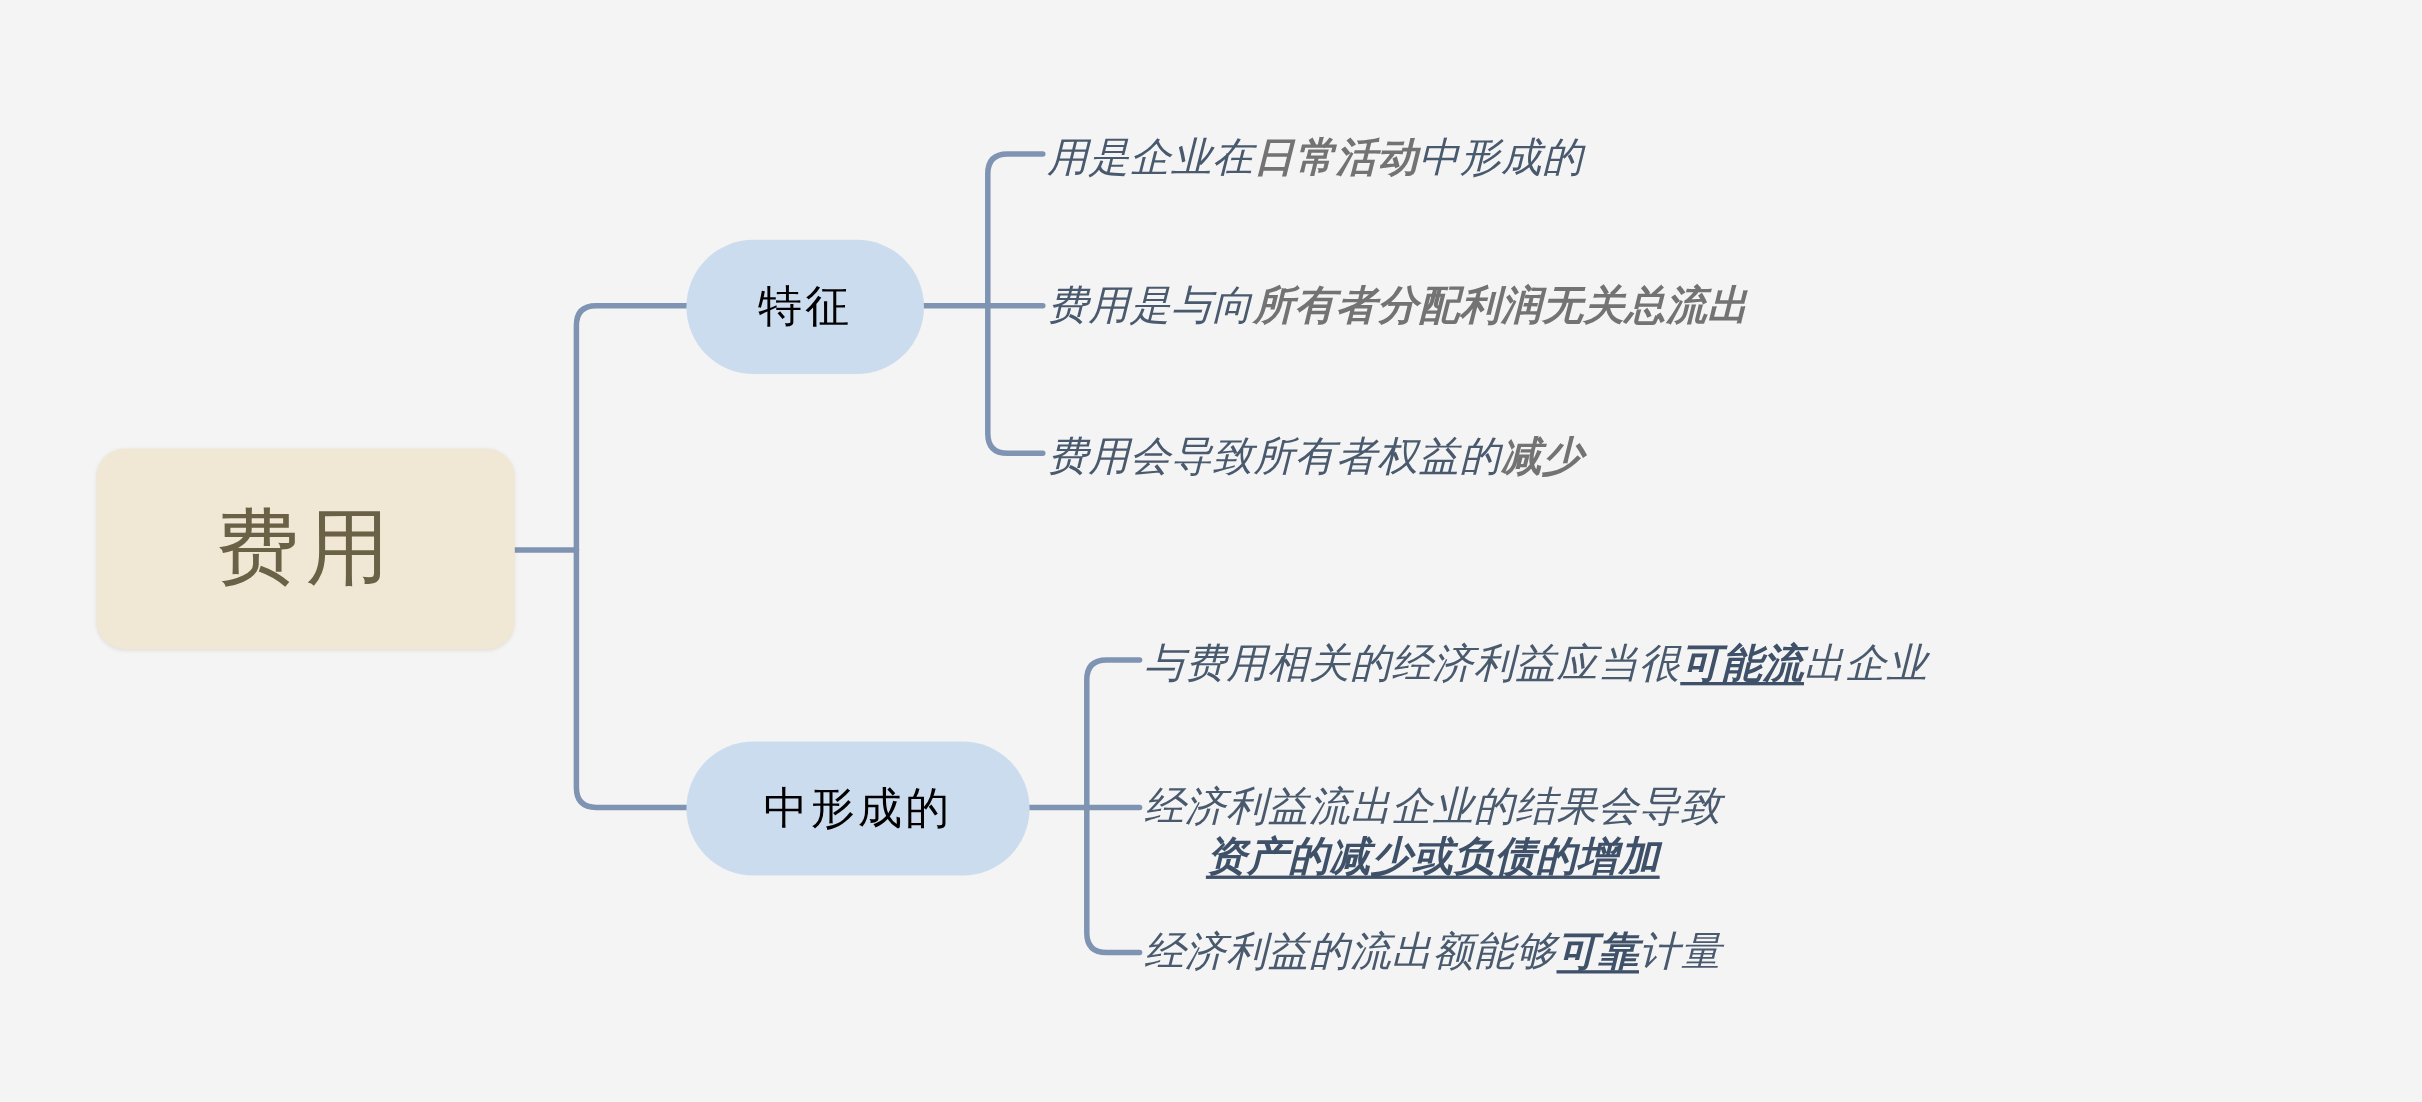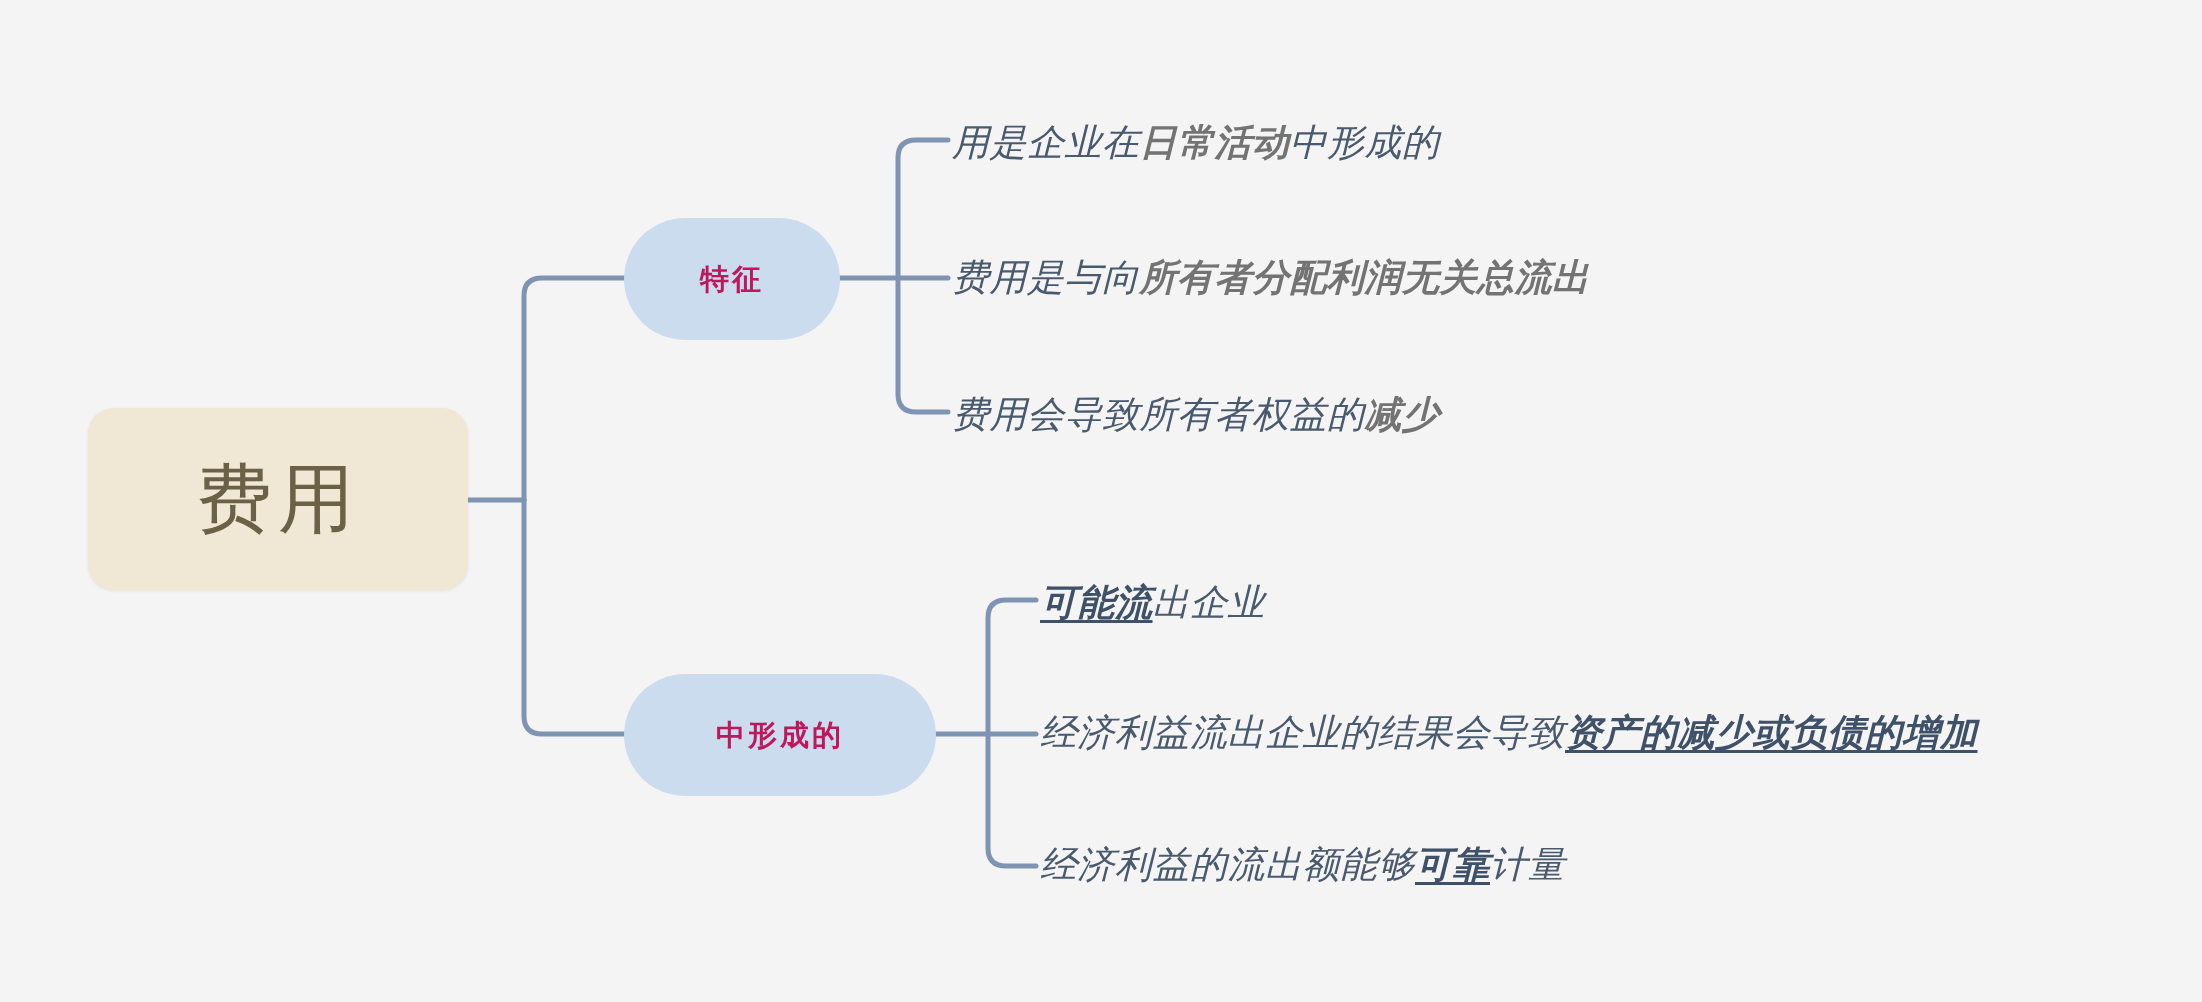--- a/index.html
+++ b/index.html
@@ -64,25 +64,25 @@
     letter-spacing: 6px;
     line-height: 1;
     font-weight: 400;
   }
 
   .branch-node {
     background: #ccdcef;
     border-radius: 999px;
   }
   .branch-node .node-label {
-    font-size: 29px;
-    color: #be185d;
+    font-size: 40px;
+    color: #000000;
     letter-spacing: 3px;
     line-height: 1;
-    font-weight: 700;
+    font-weight: 400;
     white-space: nowrap;
   }
 
   #branch-node-0 {
     left: 624px;
     top: 218px;
     width: 216px;
     height: 122px;
   }
   #branch-node-1 {
@@ -107,21 +107,21 @@
   .leaf .seg { display: inline; font-style: italic; }
   .leaf .seg.plain   { color: #4a5a6e; font-weight: 400; }
   .leaf .seg.red     { color: #737373; font-weight: 700; }
   .leaf .seg.emph    { color: #3f5168; font-weight: 700; text-decoration: underline; text-underline-offset: 5px; text-decoration-thickness: 3px; }
 
   #leaf-a-0 { left: 952px; top: 120px; }
   #leaf-a-1 { left: 952px; top: 255px; }
   #leaf-a-2 { left: 952px; top: 392px; }
 
   #leaf-b-0 { left: 1040px; top: 580px; }
-  #leaf-b-1 { left: 1040px; top: 710px; }
+  #leaf-b-1 { left: 1040px; top: 710px; flex-direction: column; }
   #leaf-b-2 { left: 1040px; top: 842px; }
 </style>
 </head>
 <body>
 
 <div id="mindmap-canvas">
 
   <svg id="connector-layer" viewBox="0 0 2202 1002" width="2202" height="1002" xmlns="http://www.w3.org/2000/svg">
 
     <path class="connector-path" d="M 436 500 L 524 500"></path>
@@ -160,20 +160,21 @@
       <span class="seg plain">费用是与向</span>
       <span class="seg red">所有者分配利润无关</span>
       <span class="seg red">总流出</span>
     </div>
   <div class="leaf" id="leaf-a-2">
       <span class="seg plain">费用会导致所有者权益的</span>
       <span class="seg red">减少</span>
     </div>
 
   <div class="leaf" id="leaf-b-0">
+      <span class="seg plain">与费用相关的经济利益应当很</span>
       <span class="seg emph">可能流</span>
       <span class="seg plain">出企业</span>
     </div>
   <div class="leaf" id="leaf-b-1">
       <span class="seg plain">经济利益流出企业的结果会导致</span>
       <span class="seg emph">资产的减少或负债的增加</span>
     </div>
   <div class="leaf" id="leaf-b-2">
       <span class="seg plain">经济利益的流出额能够</span>
       <span class="seg emph">可靠</span>

